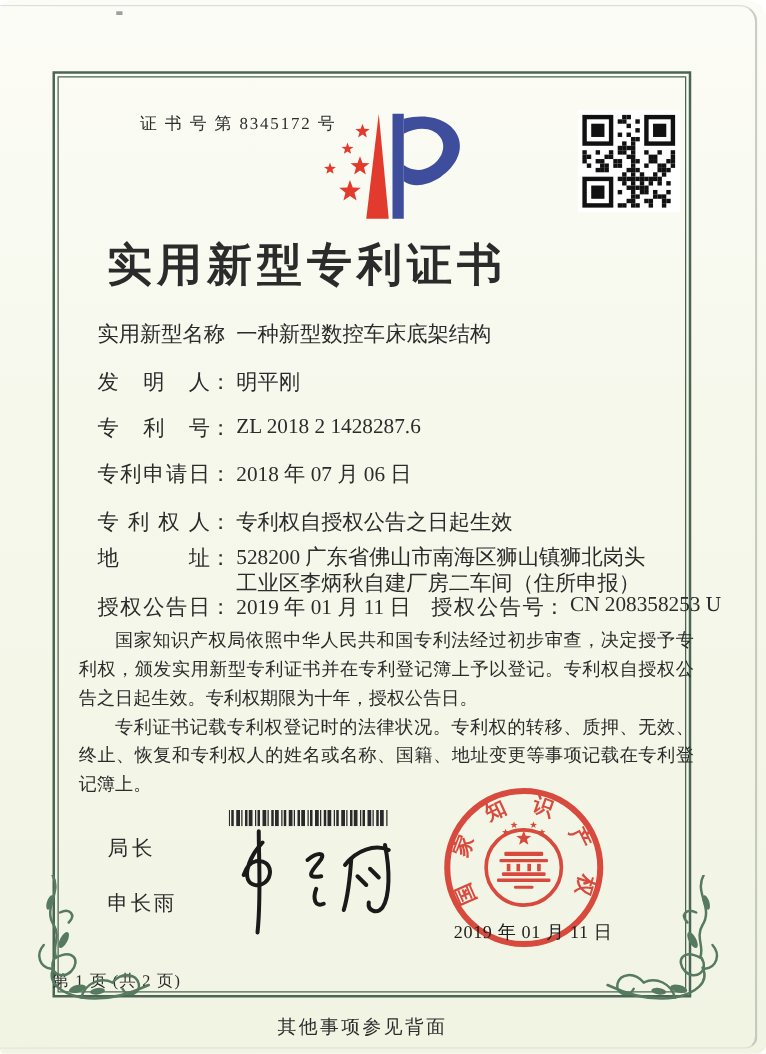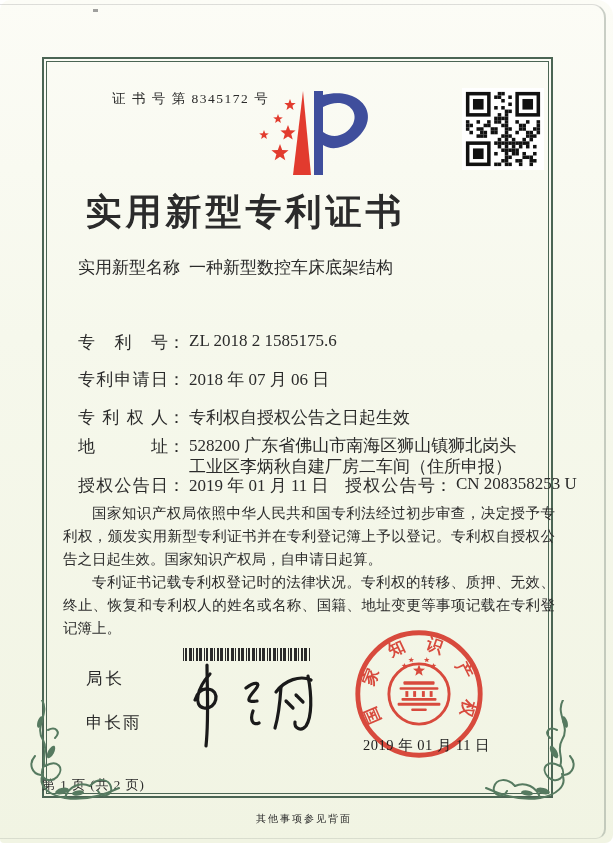--- a/index.html
+++ b/index.html
@@ -35,22 +35,22 @@
   .body-text p{margin:0;font-size:14.5px;line-height:23px;text-indent:2em;
         text-align:justify;}
   .barcode{left:183px;top:648px;width:130px;height:13px;}
   .director-title{left:86px;top:668px;font-size:16.5px;letter-spacing:3px;}
   .director-name{left:86px;top:712px;font-size:16.5px;letter-spacing:2px;text-align:center;}
   .signature{left:180px;top:660px;width:150px;height:92px;}
   .seal{left:351px;top:626px;width:136px;height:136px;opacity:.92;}
   .seal-date{left:363px;top:736px;font-size:14.5px;letter-spacing:.5px;color:#1d1d1d;}
   .page-info{left:42px;top:776px;width:511px;font-size:13px;
         letter-spacing:1px;}
-  .back-note{left:0;top:812px;width:580px;text-align:center;font-size:10px;
-        letter-spacing:2px;margin-left:14px;}
+  .back-note{left:0;top:812px;width:580px;text-align:center;font-size:15px;
+        letter-spacing:2px;}
   .ornament{width:95px;height:105px;}
   .orn-left{left:28px;top:700px;}
   .orn-right{left:482px;top:700px;transform:scaleX(-1);}
   .logo{left:238px;top:84px;width:160px;height:102px;}
   .qr{left:462px;top:88px;width:82px;height:82px;}
   .speck{left:93px;top:9px;width:5px;height:3px;background:#777;opacity:.7;}
 </style>
 </head>
 <body>
 
@@ -201,41 +201,44 @@
       <rect x="4" y="54.666666666666664" width="25.333333333333332" height="25.333333333333332" fill="#111"></rect>
       <rect x="7.619047619047619" y="58.285714285714285" width="18.095238095238095" height="18.095238095238095" fill="#fff"></rect>
       <rect x="11.238095238095237" y="61.904761904761905" width="10.857142857142858" height="10.857142857142858" fill="#111"></rect>
     </svg>
 
   <div class="abs title">实用新型专利证书</div>
 
   <div class="frow" style="top:256px">
     <span class="flabel">实用新型名称</span><span class="fcolon">：</span><span class="fvalue">一种新型数控车床底架结构</span>
   </div>
+  <div class="frow" style="top:294px">
+    <span class="flabel">发明人</span><span class="fcolon">：</span><span class="fvalue">明平刚</span>
+  </div>
   <div class="frow" style="top:331px">
-    <span class="flabel">专利号</span><span class="fcolon">：</span><span class="fvalue">ZL 2018 2 1585175.6</span>
+    <span class="flabel">专利号</span><span class="fcolon">：</span><span class="fvalue">ZL 2018 2 1428287.6</span>
   </div>
   <div class="frow" style="top:368px">
     <span class="flabel">专利申请日</span><span class="fcolon">：</span><span class="fvalue">2018 年 07 月 06 日</span>
   </div>
   <div class="frow" style="top:406px">
     <span class="flabel">专利权人</span><span class="fcolon">：</span><span class="fvalue">专利权自授权公告之日起生效</span>
   </div>
   <div class="frow" style="top:435px">
     <span class="flabel">地址</span><span class="fcolon">：</span><span class="fvalue wrap">528200 广东省佛山市南海区狮山镇狮北岗头工业区李炳秋自建厂房二车间（住所申报）</span>
   </div>
   <div class="frow" style="top:474px">
     <span class="flabel">授权公告日</span><span class="fcolon">：</span><span class="fvalue">2019 年 01 月 11 日</span>
     <span class="pair2">
       <span class="flabel">授权公告号</span><span class="fcolon">：</span><span class="fvalue">CN 208358253 U</span>
     </span>
   </div>
 
   <div class="abs body-text">
-    <p>国家知识产权局依照中华人民共和国专利法经过初步审查，决定授予专利权，颁发实用新型专利证书并在专利登记簿上予以登记。专利权自授权公告之日起生效。国家知识产权局，自申请日起算。</p>
+    <p>国家知识产权局依照中华人民共和国专利法经过初步审查，决定授予专利权，颁发实用新型专利证书并在专利登记簿上予以登记。专利权自授权公告之日起生效。专利权期限为十年，授权公告日。</p>
     <p>专利证书记载专利权登记时的法律状况。专利权的转移、质押、无效、终止、恢复和专利权人的姓名或名称、国籍、地址变更等事项记载在专利登记簿上。</p>
   </div>
 
   <svg class="abs barcode" viewBox="0 0 130 13" id="barcode-svg">
       <rect x="0" y="0" width="1" height="13" fill="#2a2a2a"></rect>
       <rect x="2" y="0" width="2" height="13" fill="#2a2a2a"></rect>
       <rect x="6" y="0" width="3" height="13" fill="#2a2a2a"></rect>
       <rect x="10" y="0" width="1" height="13" fill="#2a2a2a"></rect>
       <rect x="13" y="0" width="2" height="13" fill="#2a2a2a"></rect>
       <rect x="16" y="0" width="3" height="13" fill="#2a2a2a"></rect>

